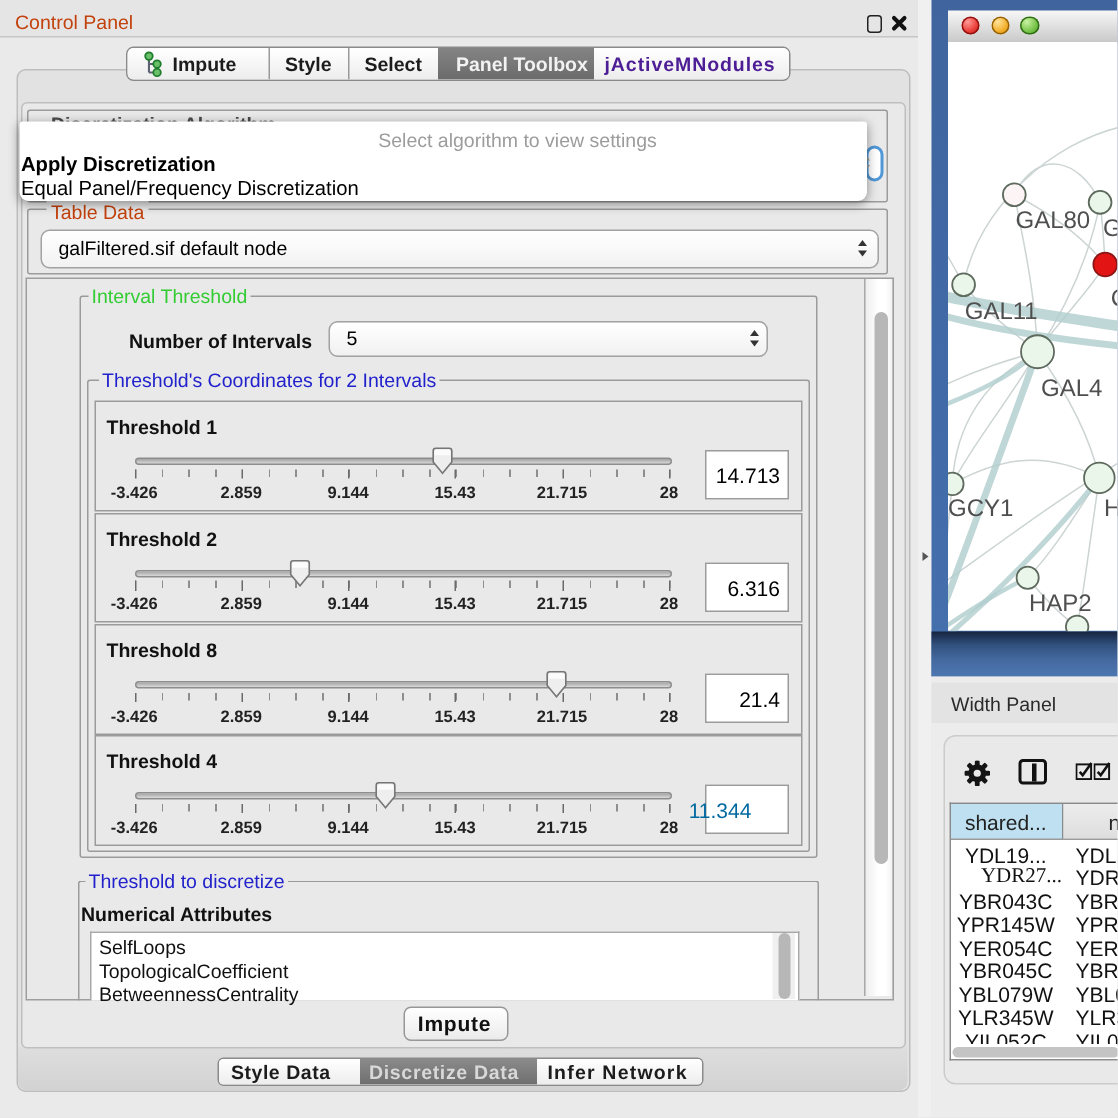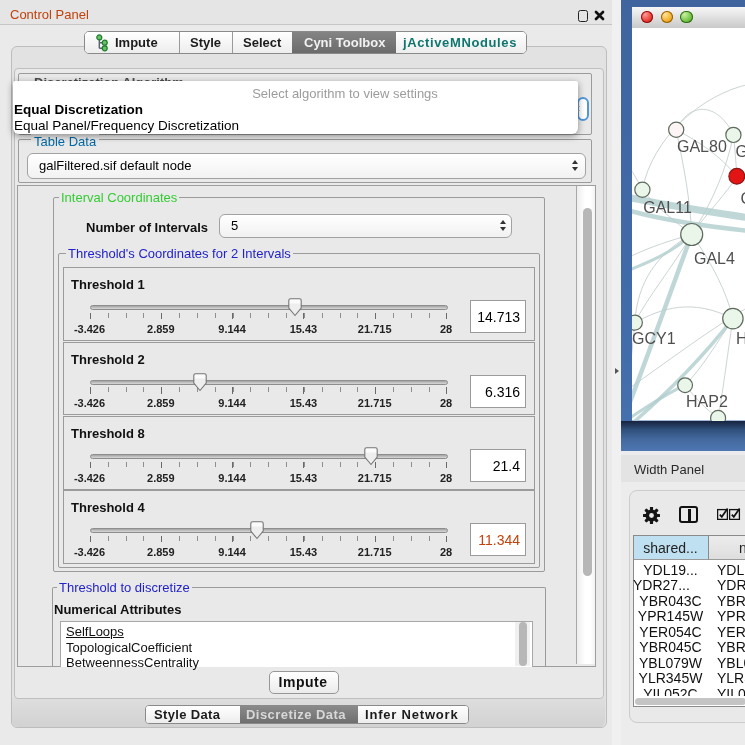--- a/index.html
+++ b/index.html
@@ -20,48 +20,48 @@
 <div class="ab" style="left:84px;top:30.5px;width:441px;height:21px;background:#ffffff;border:1px solid #8a8a8a;border-radius:5px;overflow:hidden;">
     <div class="ab" style="left:0;top:0;width:207px;height:21px;background:linear-gradient(#ffffff,#ededed);"></div>
     <div class="ab" style="left:207px;top:0;width:103.5px;height:21px;background:linear-gradient(#848484,#6b6b6b);"></div>
     <div class="ab" style="left:310.5px;top:0;width:130.5px;height:21px;background:linear-gradient(#ffffff,#ededed);"></div>
     <div class="ab" style="left:93.5px;top:0;width:1px;height:21px;background:#9a9a9a;"></div>
     <div class="ab" style="left:146.5px;top:0;width:1px;height:21px;background:#9a9a9a;"></div>
   </div>
 <div class="txt" style="left:115px;top:35px;font-size:13px;font-weight:700;color:#1c1c1c;">Impute</div>
 <div class="txt" style="left:190px;top:35px;font-size:13px;font-weight:700;color:#1c1c1c;">Style</div>
 <div class="txt" style="left:243px;top:35px;font-size:13px;font-weight:700;color:#1c1c1c;">Select</div>
-<div class="txt" style="left:304px;top:35px;font-size:13px;font-weight:700;color:#f2f2f2;">Cyni Toolbox</div>
-<div class="txt" style="left:403px;top:35px;font-size:13px;font-weight:700;letter-spacing:0.62px;color:#0f766e;">jActiveMNodules</div>
+<div class="txt" style="left:304px;top:35px;font-size:13px;font-weight:700;color:#f2f2f2;">Panel Toolbox</div>
+<div class="txt" style="left:403px;top:35px;font-size:13px;font-weight:700;letter-spacing:0.62px;color:#4c1d95;">jActiveMNodules</div>
 <svg class="ab" style="left:95px;top:33px;" width="14" height="19" viewBox="0 0 14 19">
     <path d="M4.3 6 L4.3 15.3 M4.3 9.7 L8.6 9.7 M4.3 15.3 L8.6 15.3" stroke="#5c6272" stroke-width="1.4" fill="none"></path>
     <circle cx="4.3" cy="4.4" r="2.5" fill="#6abf69" stroke="#1e7d2c" stroke-width="1.2"></circle>
     <circle cx="9.7" cy="9.7" r="2.5" fill="#6abf69" stroke="#1e7d2c" stroke-width="1.2"></circle>
     <circle cx="9.7" cy="15.3" r="2.5" fill="#6abf69" stroke="#1e7d2c" stroke-width="1.2"></circle>
   </svg>
 <div class="ab" style="left:18px;top:73px;width:572px;height:60px;border:1px solid #9b9b9b;border-radius:2px;"></div>
 <div class="txt" style="left:31px;top:75px;font-size:13px;font-weight:700;color:#4a4a4a;background:#e9e9e9;padding:0 3px;">Discretization Algorithm</div>
 <div class="ab" style="left:576.5px;top:96.5px;width:12px;height:24px;box-sizing:border-box;background:#ffffff;border:2.8px solid #4f97d7;border-radius:6.5px;"></div>
 <div class="ab" style="left:573.5px;top:102.5px;width:0;height:0;border-left:3.2px solid transparent;border-right:3.2px solid transparent;border-bottom:4.4px solid #9a9a9a;"></div>
 <div class="ab" style="left:573.5px;top:110px;width:0;height:0;border-left:3.2px solid transparent;border-right:3.2px solid transparent;border-top:4.4px solid #9a9a9a;"></div>
 <div class="ab" style="left:18px;top:139px;width:572px;height:42px;border:1px solid #9b9b9b;border-radius:2px;"></div>
-<div class="txt" style="left:31px;top:134px;font-size:13px;color:#0369a1;background:#e9e9e9;padding:0 3px;">Table Data</div>
+<div class="txt" style="left:31px;top:134px;font-size:13px;color:#c2410c;background:#e9e9e9;padding:0 3px;">Table Data</div>
 <div class="ab" style="left:27px;top:153px;width:557px;height:24px;background:linear-gradient(#ffffff,#f2f2f2);border:1px solid #a2a2a2;border-radius:6px;"></div>
 <div class="txt" style="left:39px;top:158px;font-size:13px;color:#000;">galFiltered.sif default node</div>
 <div class="ab" style="left:572px;top:159.5px;width:0;height:0;border-left:3.4px solid transparent;border-right:3.4px solid transparent;border-bottom:4.6px solid #333;"></div>
 <div class="ab" style="left:572px;top:166.5px;width:0;height:0;border-left:3.4px solid transparent;border-right:3.4px solid transparent;border-top:4.6px solid #333;"></div>
 <div class="ab" style="left:13px;top:80.5px;width:564.5px;height:53.5px;background:#ffffff;border-radius:2px 2px 6px 6px;box-shadow:0 2px 7px rgba(0,0,0,0.42);"></div>
 <div class="txt" style="left:29px;top:86px;width:632px;text-align:center;font-size:13px;color:#9c9c9c;">Select algorithm to view settings</div>
-<div class="txt" style="left:14px;top:102px;font-size:13.5px;font-weight:700;color:#000;">Equal Discretization</div>
+<div class="txt" style="left:14px;top:102px;font-size:13.5px;font-weight:700;color:#000;">Apply Discretization</div>
 <div class="txt" style="left:14px;top:118px;font-size:13.5px;color:#000;">Equal Panel/Frequency Discretization</div>
 <div class="ab" style="left:17px;top:185px;width:577px;height:480px;border:1px solid #9e9e9e;background:#e9e9e9;"></div>
 <div class="ab" style="left:576px;top:186px;width:18px;height:478px;background:linear-gradient(to right,#ededed,#ffffff 45%,#ffffff 75%,#f2f2f2);border-left:1px solid #a8a8a8;border-right:1px solid #9e9e9e;"></div>
 <div class="ab" style="left:583px;top:208px;width:8.5px;height:368px;background:#b7b7b7;border-radius:4.5px;"></div>
 <div class="ab" style="left:53px;top:197px;width:490px;height:373px;border:1px solid #9b9b9b;border-radius:2px;"></div>
-<div class="txt" style="left:59px;top:190px;font-size:13px;color:#33cc33;background:#e9e9e9;padding:0 2px;">Interval Coordinates</div>
+<div class="txt" style="left:59px;top:190px;font-size:13px;color:#33cc33;background:#e9e9e9;padding:0 2px;">Interval Threshold</div>
 <div class="txt" style="left:86px;top:220px;font-size:13px;font-weight:700;color:#111;">Number of Intervals</div>
 <div class="ab" style="left:219px;top:214px;width:291px;height:22px;background:linear-gradient(#ffffff,#f1f1f1);border:1px solid #a2a2a2;border-radius:6px;"></div>
 <div class="txt" style="left:231px;top:218px;font-size:13px;color:#000;">5</div>
 <div class="ab" style="left:500px;top:219.5px;width:0;height:0;border-left:3.4px solid transparent;border-right:3.4px solid transparent;border-bottom:4.6px solid #333;"></div>
 <div class="ab" style="left:500px;top:226.5px;width:0;height:0;border-left:3.4px solid transparent;border-right:3.4px solid transparent;border-top:4.6px solid #333;"></div>
 <div class="ab" style="left:58px;top:253px;width:480px;height:313px;border:1px solid #9b9b9b;border-radius:2px;"></div>
 <div class="txt" style="left:66px;top:246px;font-size:13px;color:#2222cc;background:#e9e9e9;padding:0 2px;">Threshold's Coordinates for 2 Intervals</div>
 <div class="ab" style="left:63px;top:267.0px;width:470px;height:71.5px;border:1px solid #9b9b9b;background:#e9e9e9;"></div>
 <div class="txt" style="left:71px;top:277.0px;font-size:13px;font-weight:700;color:#111;">Threshold 1</div>
 <div class="ab" style="left:89.5px;top:305.0px;width:356.5px;height:3px;background:linear-gradient(#a3a3a3,#d9d9d9);border:1px solid #8d8d8d;border-radius:3px;"></div>
@@ -142,26 +142,26 @@
 <div class="txt" style="left:130.8px;top:545.5px;width:60px;text-align:center;font-size:11px;font-weight:700;color:#222;">2.859</div>
 <div class="txt" style="left:202.1px;top:545.5px;width:60px;text-align:center;font-size:11px;font-weight:700;color:#222;">9.144</div>
 <div class="txt" style="left:273.4px;top:545.5px;width:60px;text-align:center;font-size:11px;font-weight:700;color:#222;">15.43</div>
 <div class="txt" style="left:344.7px;top:545.5px;width:60px;text-align:center;font-size:11px;font-weight:700;color:#222;">21.715</div>
 <div class="txt" style="left:416.0px;top:545.5px;width:60px;text-align:center;font-size:11px;font-weight:700;color:#222;">28</div>
 <svg class="ab" style="left:250.1px;top:521.0px;" width="14" height="19" viewBox="0 0 14 19">
     <path d="M2.5 0.8 L11.5 0.8 Q13.2 0.8 13.2 2.5 L13.2 10 L7 17.5 L0.8 10 L0.8 2.5 Q0.8 0.8 2.5 0.8 Z" fill="#eeeeee" stroke="#767676" stroke-width="1.1"></path>
     <path d="M3 1.8 L11 1.8 Q12.2 1.8 12.2 3 L12.2 5.5 L1.8 5.5 L1.8 3 Q1.8 1.8 3 1.8 Z" fill="#fbfbfb"></path>
   </svg>
 <div class="ab" style="left:470px;top:523.0px;width:56px;height:33px;background:#ffffff;border:1px solid #9b9b9b;box-sizing:border-box;"></div>
-<div class="txt" style="left:440px;top:532.0px;width:80px;text-align:right;font-size:14px;color:#c2410c;">11.344</div>
+<div class="txt" style="left:440px;top:532.0px;width:80px;text-align:center;font-size:14px;color:#0369a1;">11.344</div>
 <div class="ab" style="left:52px;top:587px;width:492px;height:79px;border:1px solid #9b9b9b;border-top-width:1px;border-bottom:none;border-radius:2px 2px 0 0;"></div>
 <div class="txt" style="left:57px;top:580px;font-size:13px;color:#2222cc;background:#e9e9e9;padding:0 2px;">Threshold to discretize</div>
 <div class="txt" style="left:54px;top:602px;font-size:13px;font-weight:700;color:#111;">Numerical Attributes</div>
 <div class="ab" style="left:59.5px;top:621px;width:471px;height:45px;border:1px solid #a8a8a8;border-bottom:none;background:#ffffff;"></div>
-<div class="txt" style="left:66px;top:624px;font-size:13px;color:#111;text-decoration:underline;">SelfLoops</div>
+<div class="txt" style="left:66px;top:624px;font-size:13px;color:#111;">SelfLoops</div>
 <div class="txt" style="left:66px;top:639.5px;font-size:13px;color:#111;">TopologicalCoefficient</div>
 <div class="txt" style="left:66px;top:655px;font-size:13px;color:#111;">BetweennessCentrality</div>
 <div class="ab" style="left:515px;top:622px;width:15px;height:44px;background:#f0f0f0;"></div>
 <div class="ab" style="left:518.5px;top:622px;width:8px;height:44px;background:#b7b7b7;border-radius:4px;"></div>
 <div class="ab" style="left:269px;top:670.5px;width:68px;height:21px;background:linear-gradient(#ffffff,#ebebeb);border:1px solid #979797;border-radius:5px;"></div>
 <div class="txt" style="left:269px;top:674px;width:68px;text-align:center;font-size:14px;font-weight:700;letter-spacing:0.5px;color:#111;">Impute</div>
 <div class="ab" style="left:145px;top:705px;width:322px;height:16.5px;background:#ffffff;border:1px solid #8a8a8a;border-radius:4px;overflow:hidden;">
     <div class="ab" style="left:0;top:0;width:93.5px;height:17px;background:linear-gradient(#ffffff,#ededed);"></div>
     <div class="ab" style="left:93.5px;top:0;width:118.5px;height:17px;background:linear-gradient(#8a8a8a,#6f6f6f);"></div>
     <div class="ab" style="left:212px;top:0;width:110px;height:17px;background:linear-gradient(#ffffff,#ededed);"></div>
@@ -250,21 +250,21 @@
     <rect x="0.6" y="2.6" width="9.8" height="9.8" fill="none" stroke="#111" stroke-width="1.3"></rect>
     <path d="M2.8 7.6 L4.8 9.8 L10.6 1.6" fill="none" stroke="#111" stroke-width="1.7"></path>
   </svg>
 <div class="ab" style="left:632.5px;top:535px;width:113px;height:170px;background:#ffffff;border:1px solid #8a8a8a;border-right:none;"></div>
 <div class="ab" style="left:633.5px;top:536px;width:74px;height:22.5px;background:#bfe0f0;border-right:1px solid #8a8a8a;border-bottom:1px solid #9a9a9a;"></div>
 <div class="ab" style="left:708.5px;top:536px;width:37px;height:22.5px;background:linear-gradient(#ececec,#dedede);border-bottom:1px solid #9a9a9a;"></div>
 <div class="txt" style="left:633px;top:540px;width:75px;text-align:center;font-size:14px;color:#222;">shared...</div>
 <div class="txt" style="left:739px;top:540px;font-size:14px;color:#222;">na...</div>
 <div class="txt" style="left:633px;top:561.5px;width:75px;text-align:center;font-size:14px;color:#111;">YDL19...</div>
 <div class="txt" style="left:717px;top:561.5px;font-size:14px;color:#111;">YDL194W</div>
-<div class="txt" style="left:633px;top:577.0px;width:75px;text-align:left;font-size:14px;color:#111;">YDR27...</div>
+<div class="txt" style="left:633px;top:577.0px;width:75px;text-align:right;font-size:14px;color:#111;font-family:Liberation Serif, serif;">YDR27...</div>
 <div class="txt" style="left:717px;top:577.0px;font-size:14px;color:#111;">YDR277C</div>
 <div class="txt" style="left:633px;top:592.6px;width:75px;text-align:center;font-size:14px;color:#111;">YBR043C</div>
 <div class="txt" style="left:717px;top:592.6px;font-size:14px;color:#111;">YBR043C</div>
 <div class="txt" style="left:633px;top:608.1px;width:75px;text-align:center;font-size:14px;color:#111;">YPR145W</div>
 <div class="txt" style="left:717px;top:608.1px;font-size:14px;color:#111;">YPR145W</div>
 <div class="txt" style="left:633px;top:623.7px;width:75px;text-align:center;font-size:14px;color:#111;">YER054C</div>
 <div class="txt" style="left:717px;top:623.7px;font-size:14px;color:#111;">YER054C</div>
 <div class="txt" style="left:633px;top:639.2px;width:75px;text-align:center;font-size:14px;color:#111;">YBR045C</div>
 <div class="txt" style="left:717px;top:639.2px;font-size:14px;color:#111;">YBR045C</div>
 <div class="txt" style="left:633px;top:654.8px;width:75px;text-align:center;font-size:14px;color:#111;">YBL079W</div>

